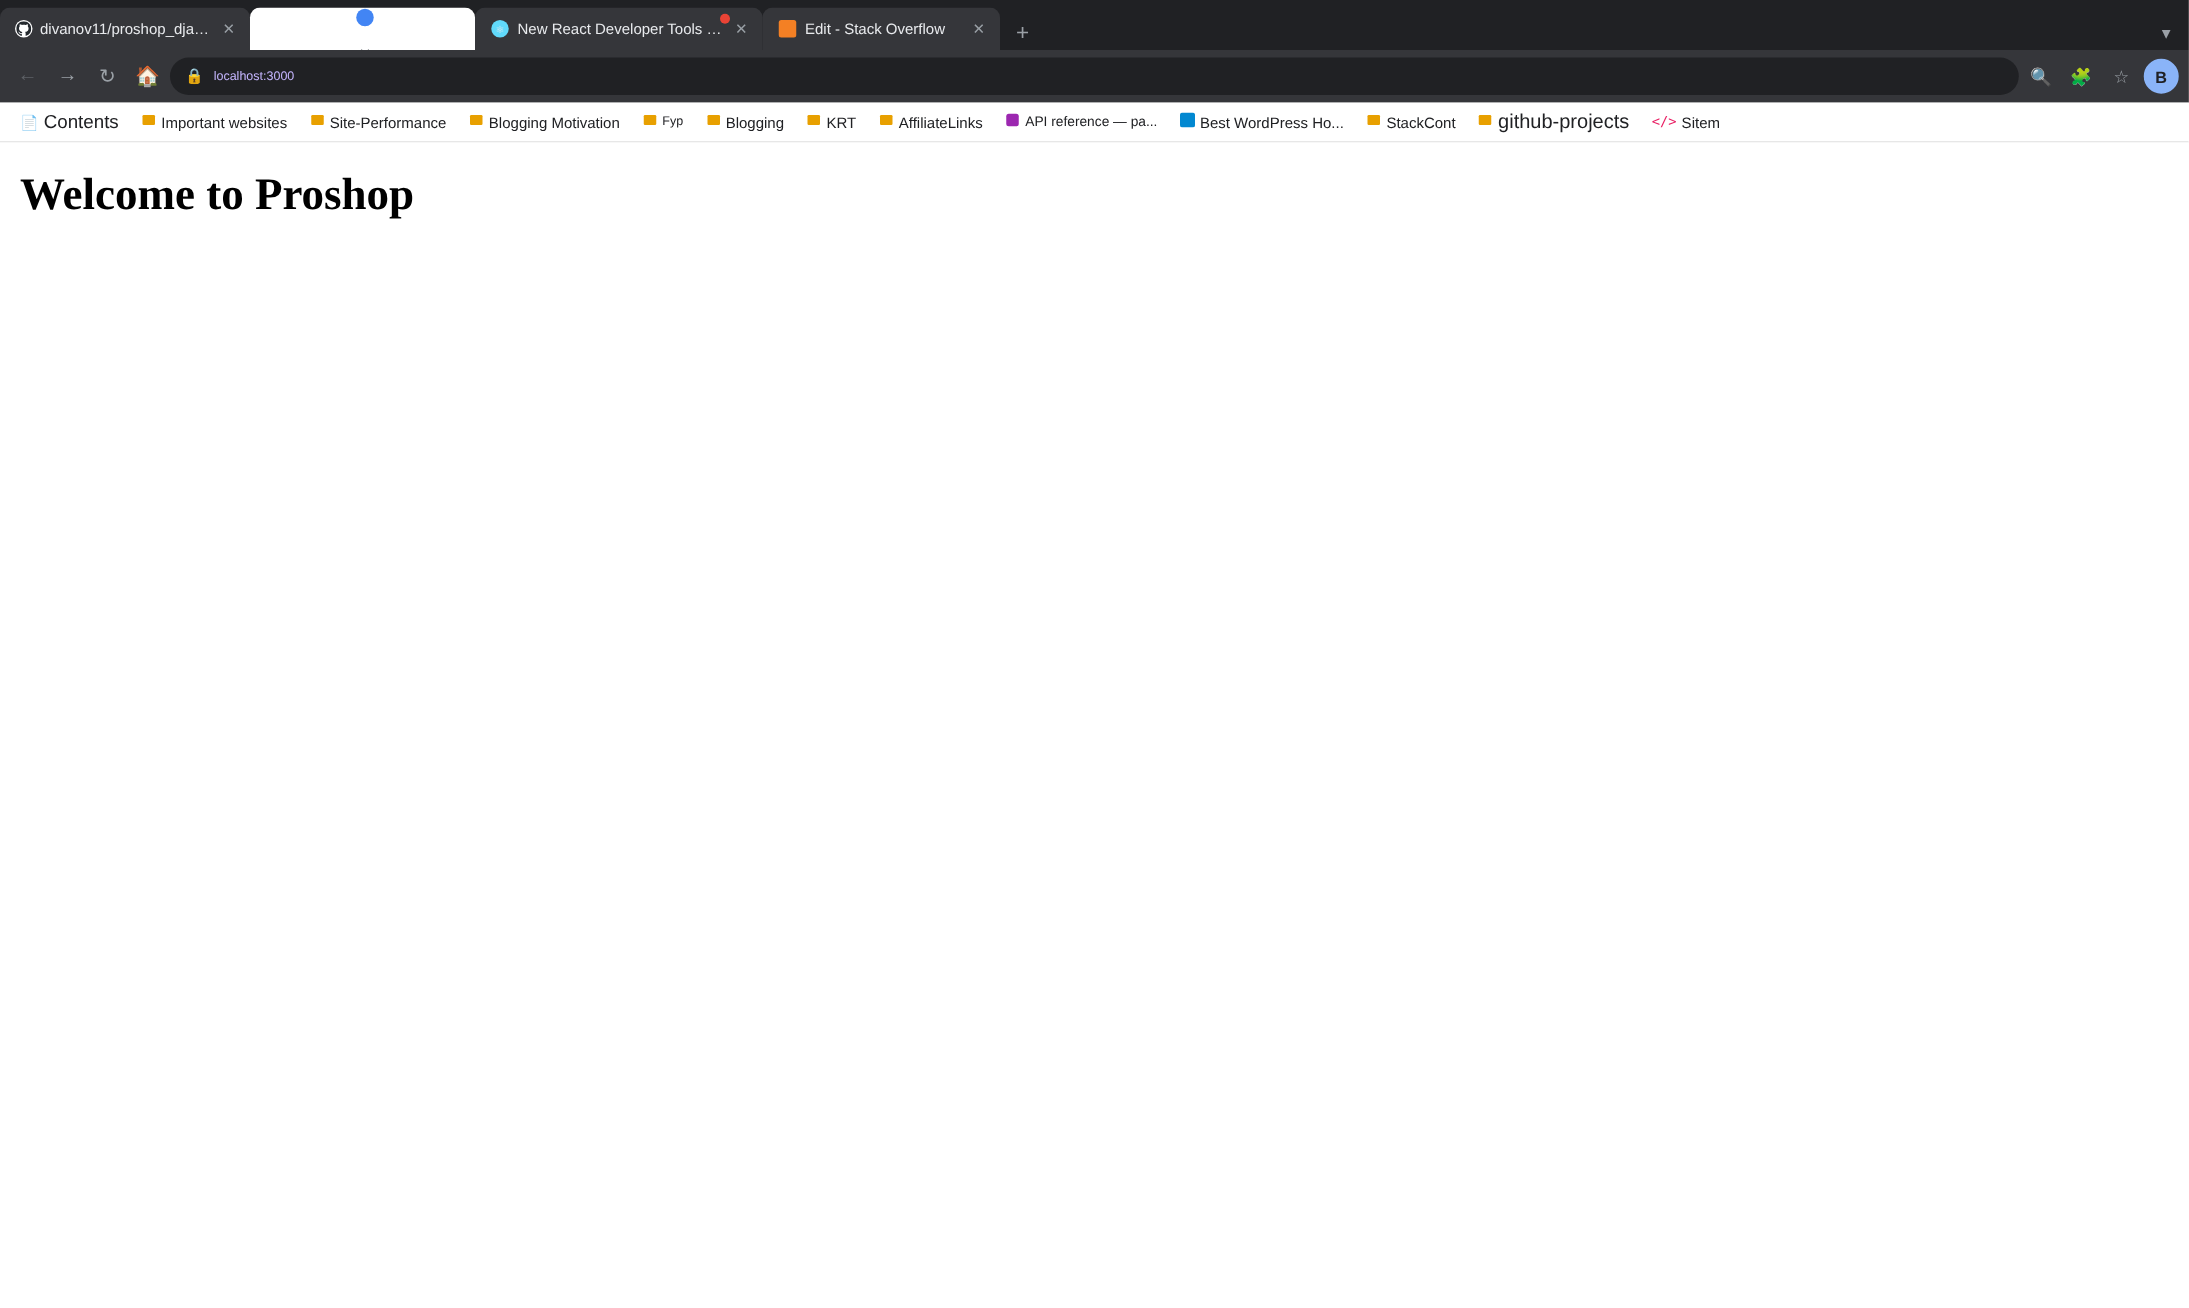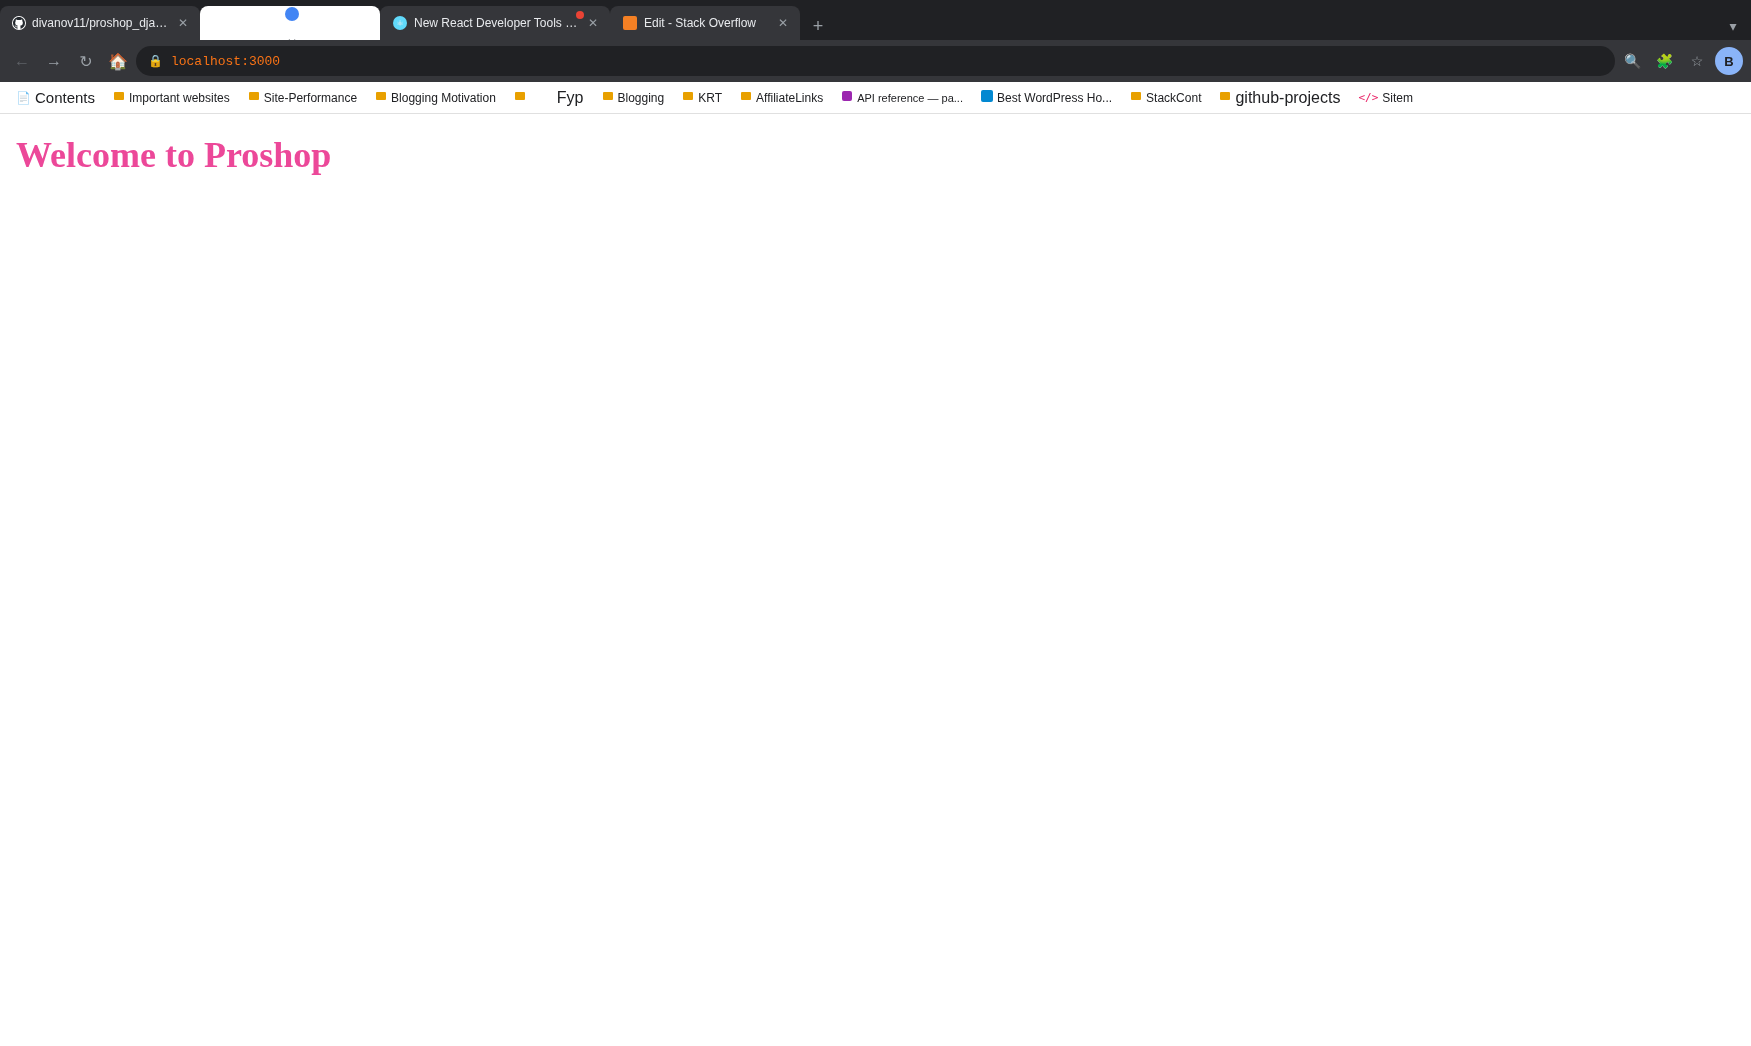--- a/index.html
+++ b/index.html
@@ -153,24 +153,23 @@
       min-width: 0;
     }
 
     .lock-icon {
       color: #9aa0a6;
       font-size: 12px;
       flex-shrink: 0;
     }
 
     .address-text {
-      color: #f97316;
-      font-size: 13px;
+      color: #c4b5fd;
+      font-size: 10px;
       flex: 1;
-      font-family: Liberation Mono, monospace;
     }
 
     .address-right-icons {
       display: flex;
       align-items: center;
       gap: 4px;
     }
 
     .addr-icon-btn {
       width: 28px;
@@ -232,21 +231,21 @@
     
     .page-content {
       background: #fff;
       padding: 20px 16px;
       height: calc(1046px - 40px - 42px - 32px);
     }
 
     .page-heading {
       font-size: 36px;
       font-weight: bold;
-      color: #ec4899;
+      color: #000000;
       font-family: Georgia, serif;
     }
 
     
     .favicon-github {
       background: #fff;
       border-radius: 50%;
       width: 14px;
       height: 14px;
       display: flex;
@@ -398,21 +397,21 @@
     <div class="bookmark-item">
       <span class="bookmark-icon"><svg width="12" height="12" viewBox="0 0 12 12">
           <rect x="1" y="2" width="10" height="8" rx="1" fill="#e8a000"></rect>
         </svg></span>
       <span style="font-size: 12px;">Blogging Motivation</span>
     </div>
     <div class="bookmark-item">
       <span class="bookmark-icon"><svg width="12" height="12" viewBox="0 0 12 12">
           <rect x="1" y="2" width="10" height="8" rx="1" fill="#e8a000"></rect>
         </svg></span>
-      <span style="font-size: 16px; margin-left: 27px;">Fyp</span>
+      <span style="font-size: 10px;">Fyp</span>
     </div>
     <div class="bookmark-item">
       <span class="bookmark-icon"><svg width="12" height="12" viewBox="0 0 12 12">
           <rect x="1" y="2" width="10" height="8" rx="1" fill="#e8a000"></rect>
         </svg></span>
       <span style="font-size: 12px;">Blogging</span>
     </div>
     <div class="bookmark-item">
       <span class="bookmark-icon"><svg width="12" height="12" viewBox="0 0 12 12">
           <rect x="1" y="2" width="10" height="8" rx="1" fill="#e8a000"></rect>

